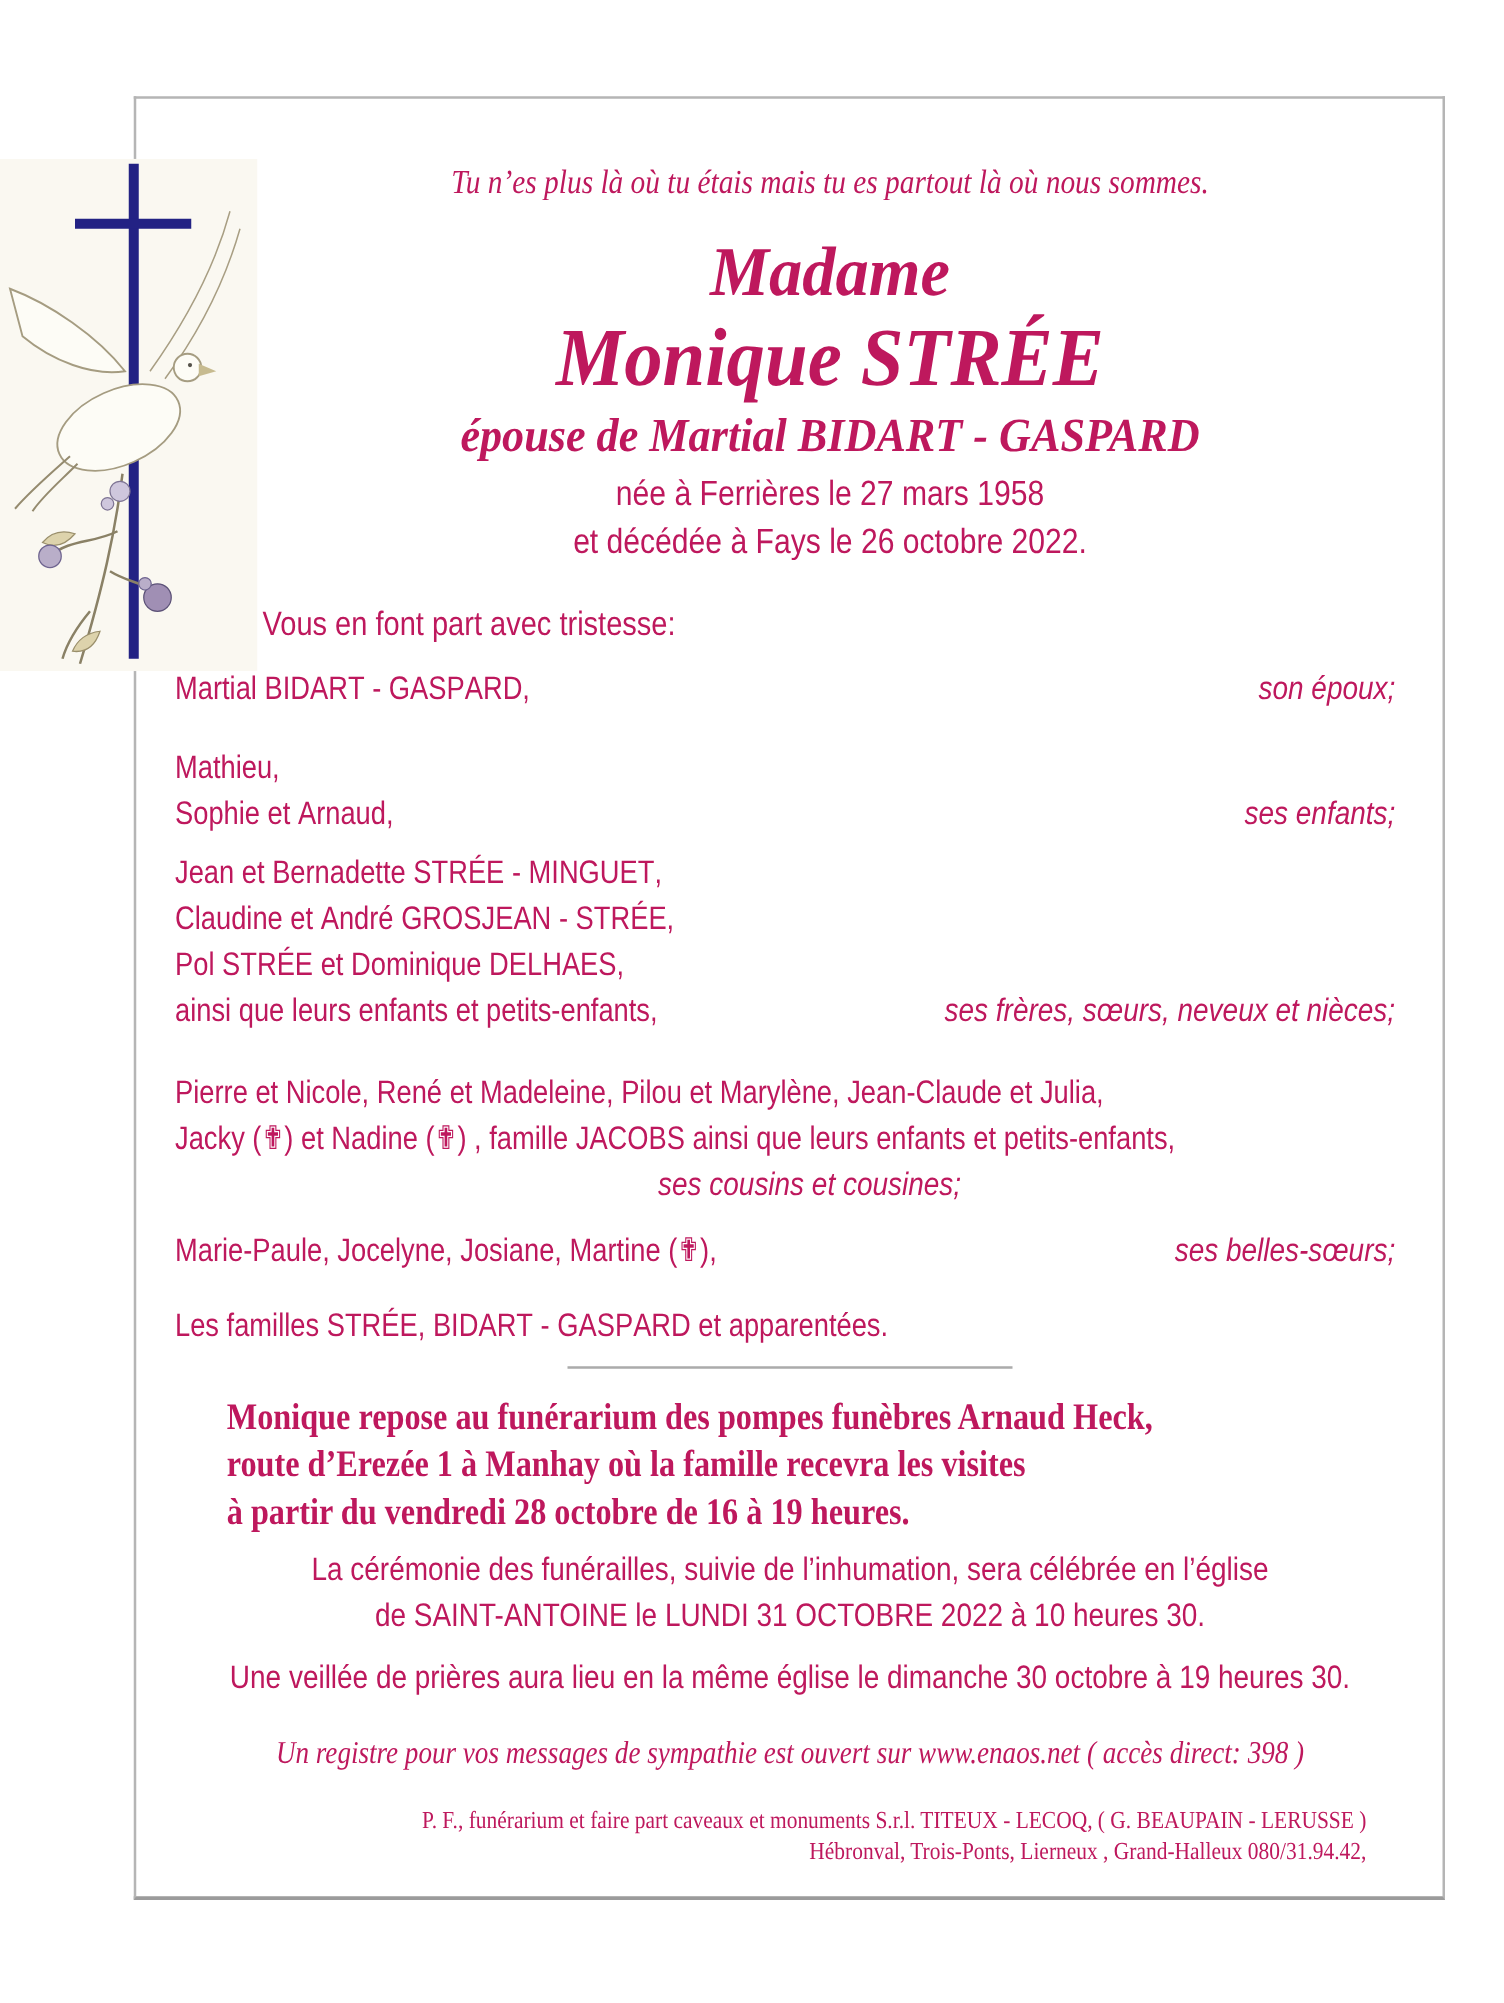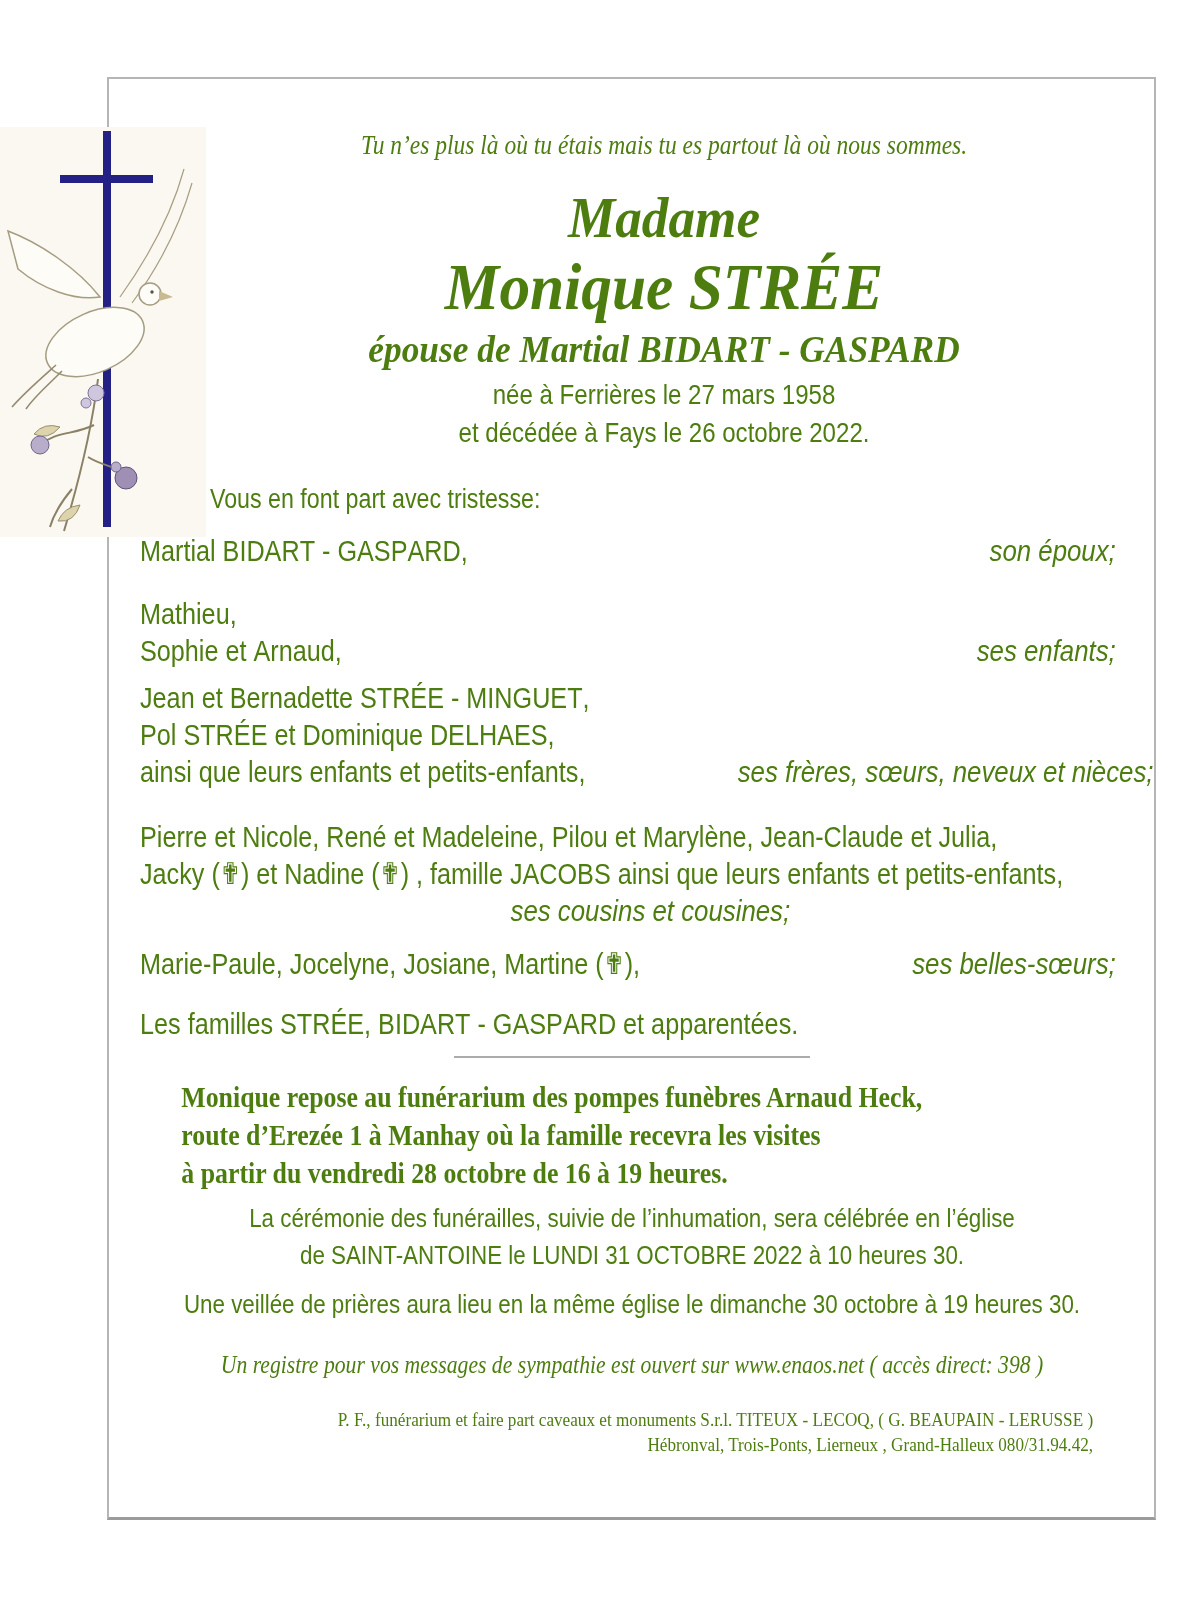--- a/index.html
+++ b/index.html
@@ -20,37 +20,37 @@
   .sketch2{stroke:#a89e83;fill:none;stroke-width:1.2px;}
   .dove-body{fill:#fdfcf6;stroke:#a59c81;stroke-width:1.5px;}
   .beak{fill:#c7bb90;}
   .eye{fill:#55524a;}
   .stem{stroke:#8a8166;stroke-width:2px;fill:none;}
   .leaf{fill:#ddd3ac;stroke:#9a8f6b;stroke-width:1px;}
   .bloom1{fill:#cfc7dd;stroke:#7e7494;}
   .bloom2{fill:#b9aec9;stroke:#6f6590;}
   .bloom3{fill:#a08fb4;stroke:#5d5378;}
 
-  .content{position:absolute;left:108px;top:78px;width:1048px;z-index:2;color:#4d7c0f;}
+  .content{position:absolute;left:108px;top:78px;width:1048px;z-index:2;color:#be185d;}
 
   
   .hdr{position:relative;left:32px;text-align:center;}
   .quote{margin:50px 0 0;font:italic 27px/34px "Liberation Serif",serif;transform:scaleX(0.87);}
   .madame{margin:24px 0 0;font:italic bold 56px/64px "Liberation Serif",serif;transform:scaleX(0.95);}
   .bigname{margin:0;font:italic bold 66px/74px "Liberation Serif",serif;transform:scaleX(0.93);}
   .spouse{margin:2px 0 0;font:italic bold 38px/46px "Liberation Serif",serif;transform:scaleX(0.93);}
   .birth{margin:4px 0 0;}
   .birth,.death{font:28px/38px "Liberation Sans",sans-serif;transform:scaleX(0.86);}
   .death{margin:0;}
 
   .intro{margin:32px 0 0 102px;font:27px/30px "Liberation Sans",sans-serif;
          transform:scaleX(0.86);transform-origin:0 50%;}
 
   .family{margin-top:18px;padding:0 40px 0 32px;
-          font-family:"Liberation Sans",sans-serif;font-size:30px;}
+          font-family:"Liberation Sans",sans-serif;font-size:26px;}
   .frow{display:flex;justify-content:space-between;align-items:baseline;
         line-height:37px;min-height:37px;white-space:nowrap;}
   .frow .n{display:inline-block;transform:scaleX(0.84);transform-origin:0 50%;}
   .frow .r{display:inline-block;font-style:italic;transform:scaleX(0.86);transform-origin:100% 50%;}
   .frow.only-r{justify-content:center;}
   .fgroup.g1{margin-top:26px;}
   .fgroup.g2{margin-top:10px;}
   .fgroup.g3{margin-top:28px;}
   .fgroup.g4{margin-top:16px;}
   .fgroup.g5{margin-top:23px;}
@@ -133,20 +133,23 @@
           <div class="frow">
             <span class="n">Sophie et Arnaud,</span>
             <span class="r">ses enfants;</span>
           </div>
         </div>
         <div class="fgroup g2">
           <div class="frow">
             <span class="n">Jean et Bernadette STRÉE - MINGUET,</span>
           </div>
           <div class="frow">
+            <span class="n">Claudine et André GROSJEAN - STRÉE,</span>
+          </div>
+          <div class="frow">
             <span class="n">Pol STRÉE et Dominique DELHAES,</span>
           </div>
           <div class="frow">
             <span class="n">ainsi que leurs enfants et petits-enfants,</span>
             <span class="r">ses frères, sœurs, neveux et nièces;</span>
           </div>
         </div>
         <div class="fgroup g3">
           <div class="frow">
             <span class="n">Pierre et Nicole, René et Madeleine, Pilou et Marylène, Jean-Claude et Julia,</span>

